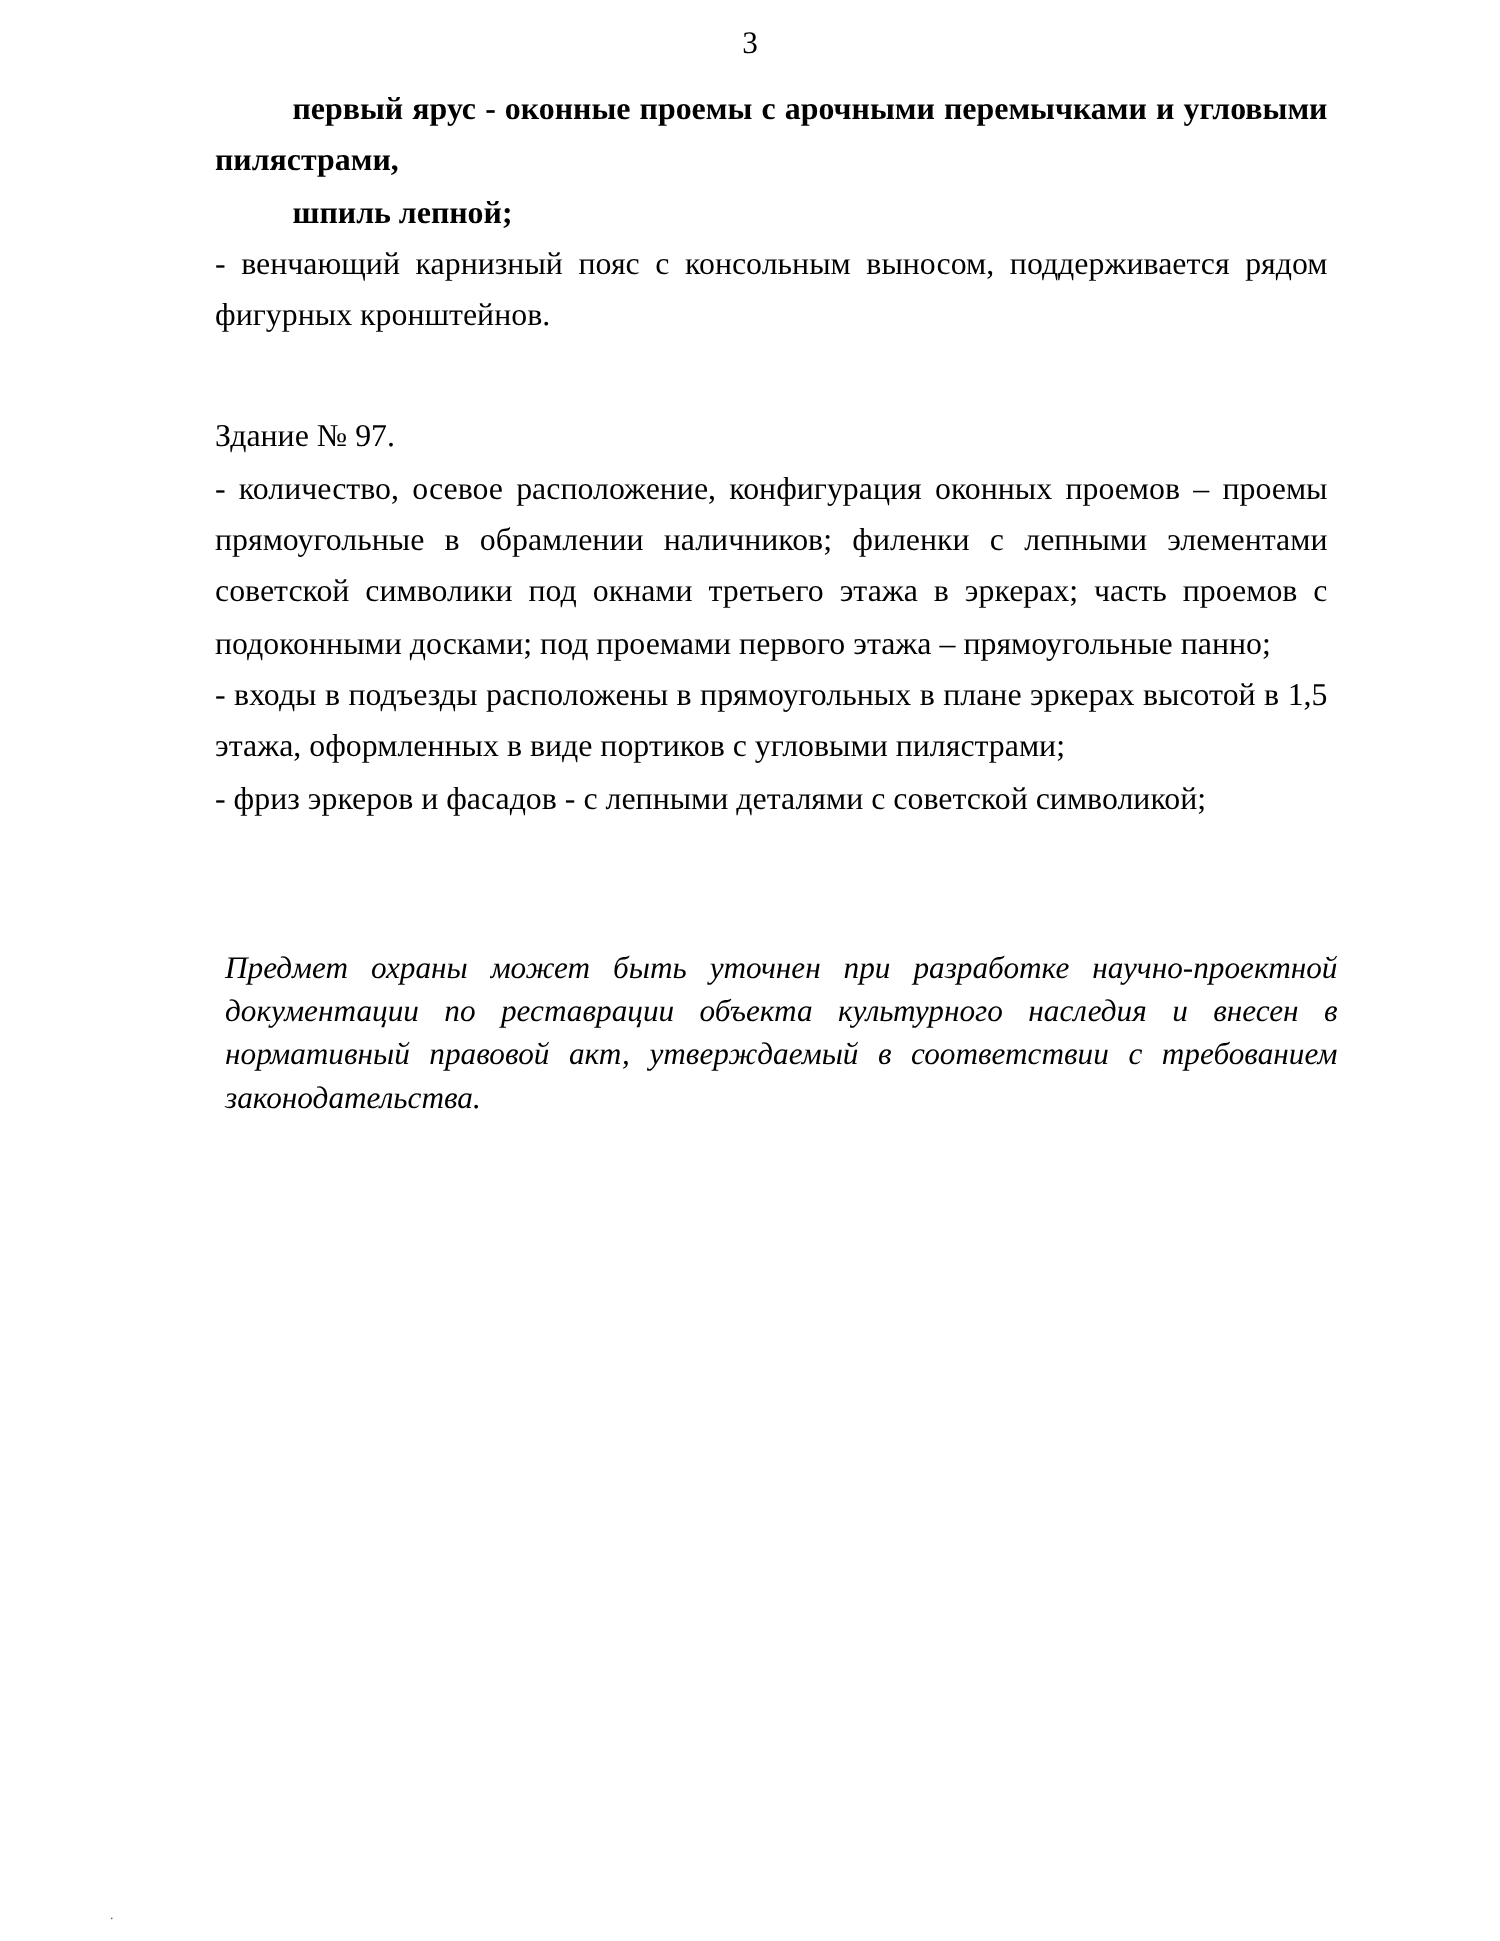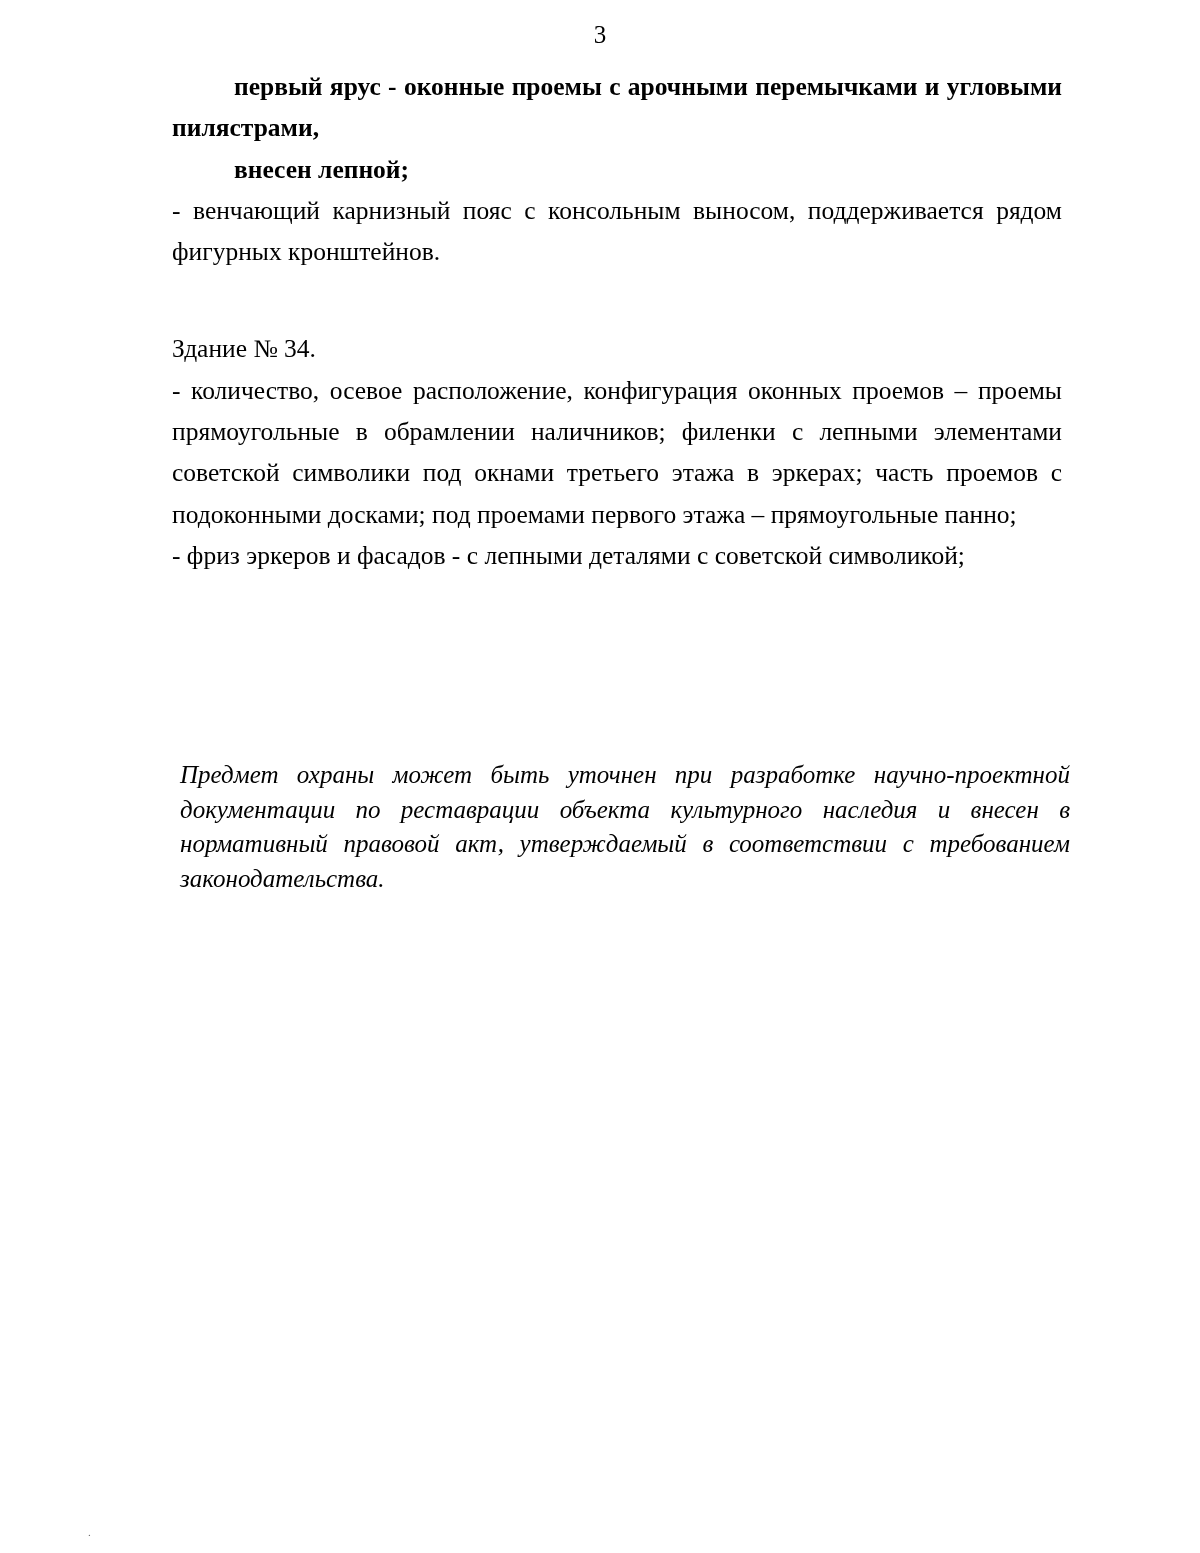--- a/index.html
+++ b/index.html
@@ -74,27 +74,28 @@
 </style>
 </head>
 <body>
 
 <div class="page">
 
   <div class="page-number">3</div>
 
   <div class="body-text">
     <p class="indent">первый ярус - оконные проемы с арочными перемычками и угловыми пилястрами,</p>
-    <p class="indent">внесен лепной;</p>
+    <p class="indent">шпиль лепной;</p>
     <p class="noindent">- венчающий карнизный пояс с консольным выносом, поддерживается рядом фигурных кронштейнов.</p>
 
     <div class="spacer-lg"></div>
 
-    <p class="noindent">Здание № 34.</p>
+    <p class="noindent">Здание № 97.</p>
     <p class="noindent">- количество, осевое расположение, конфигурация оконных проемов – проемы прямоугольные в обрамлении наличников; филенки с лепными элементами советской символики под окнами третьего этажа в эркерах; часть проемов с подоконными досками; под проемами первого этажа – прямоугольные панно;</p>
+    <p class="noindent">- входы в подъезды расположены в прямоугольных в плане эркерах высотой в 1,5 этажа, оформленных в виде портиков с угловыми пилястрами;</p>
     <p class="noindent">- фриз эркеров и фасадов - с лепными деталями с советской символикой;</p>
   </div>
 
   <div class="closing">
     <p>Предмет охраны может быть уточнен при разработке научно-проектной документации по реставрации объекта культурного наследия и внесен в нормативный правовой акт, утверждаемый в соответствии с требованием законодательства.</p>
   </div>
 
   <div class="tiny-mark">.</div>
 
 </div>

